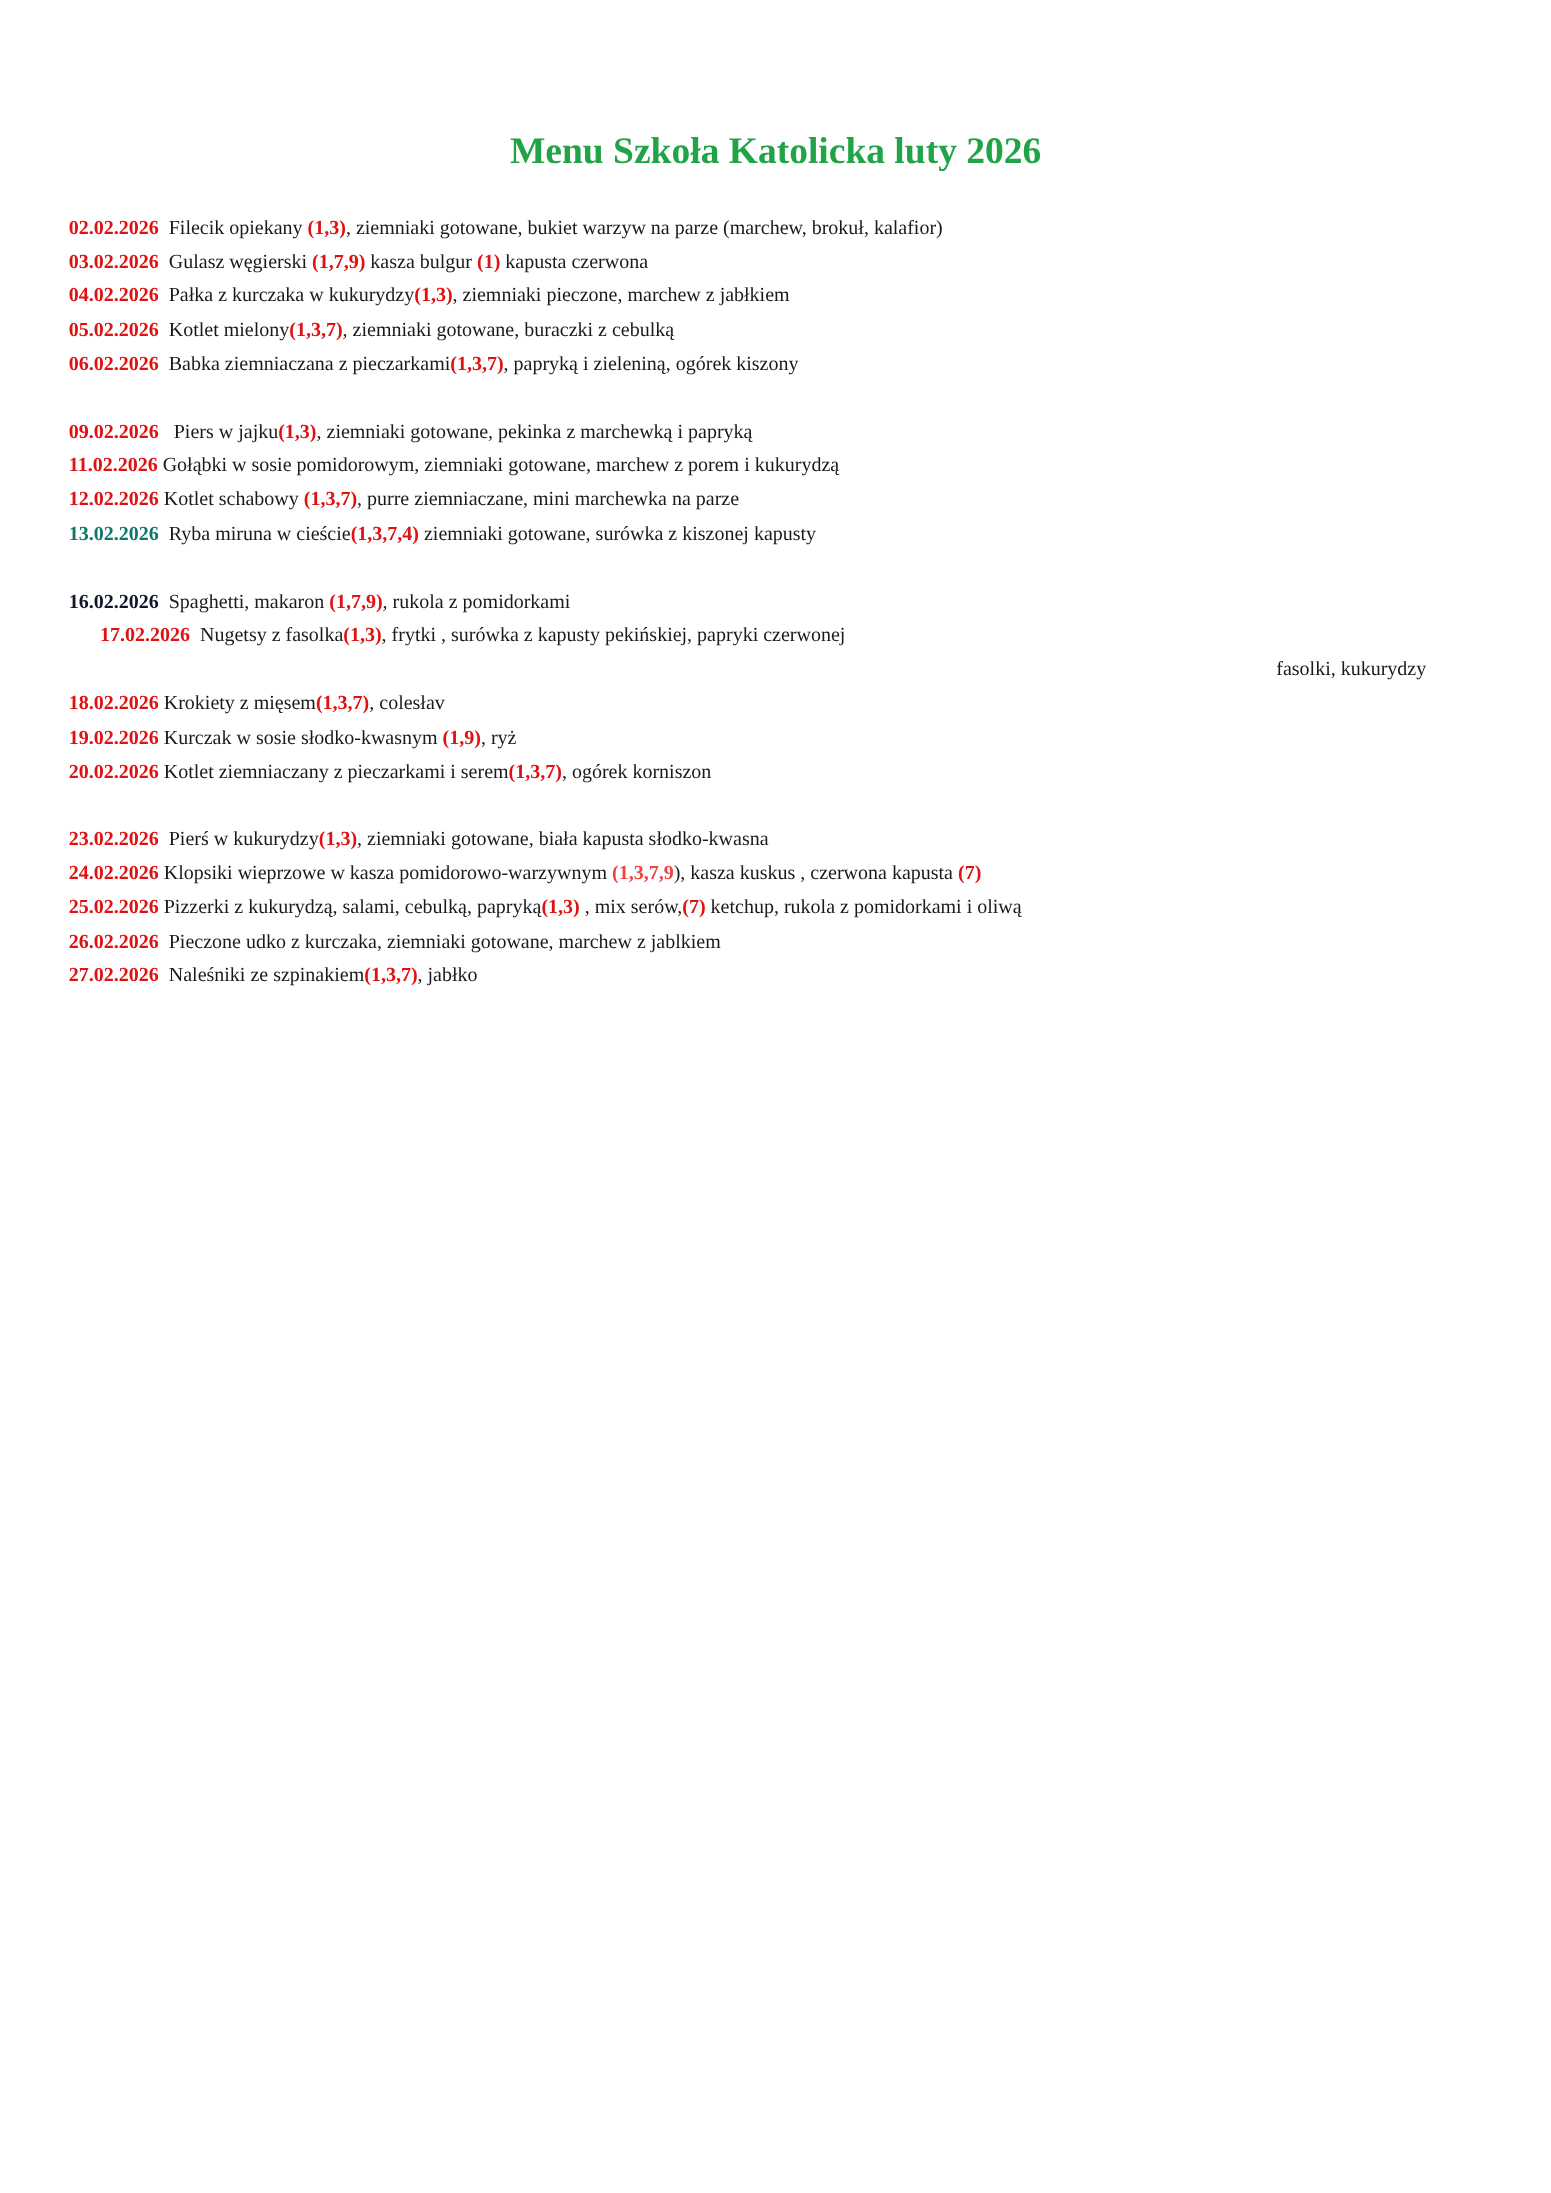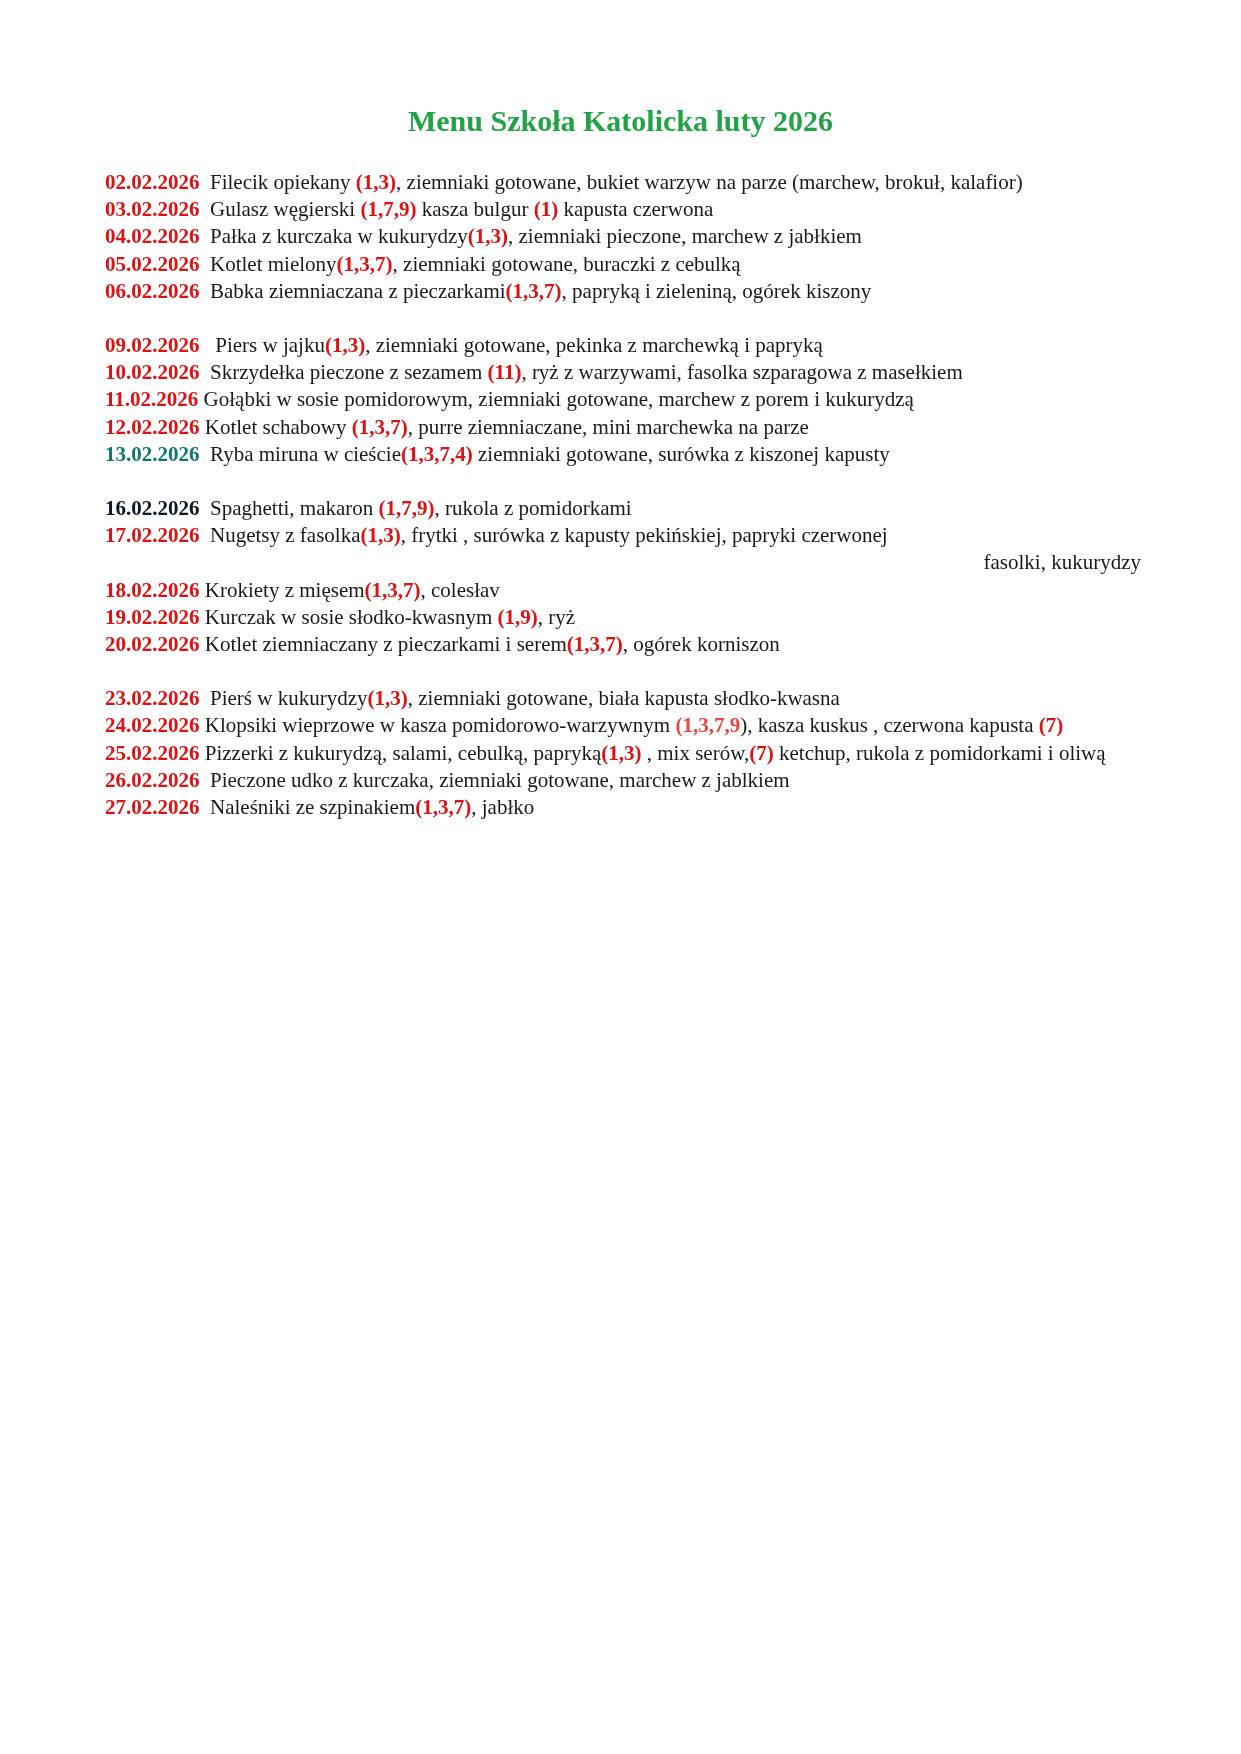--- a/index.html
+++ b/index.html
@@ -20,23 +20,23 @@
   .doc-title {
     margin: 0;
     padding-top: 104px;
     text-align: center;
     font-size: 30px;
     line-height: 34px;
     font-weight: bold;
   }
   .menu {
     margin-top: 31px;
-    padding-left: 105px;
+    padding-left: 55px;
     padding-right: 100px;
-    font-size: 21px;
+    font-size: 16px;
     line-height: 27.2px;
   }
   .group { margin: 0; }
   .group + .group { margin-top: 27px; }
   .entry { white-space: pre-wrap; }
   .date { font-weight: bold; }
   .allergen { font-weight: bold; }
   .extra { padding-left: 128px; white-space: pre-wrap; text-align: right; }
 </style>
 </head>
@@ -47,28 +47,27 @@
   <div class="menu" id="menu">
       <div class="group">
         <div class="entry"><span class="date" style="color: rgb(224, 17, 17);">02.02.2026</span>  <span class="dish">Filecik opiekany </span><span class="allergen" style="color: rgb(224, 17, 17);">(1,3)</span><span class="dish">, ziemniaki gotowane, bukiet warzyw na parze (marchew, brokuł, kalafior)</span></div>
         <div class="entry"><span class="date" style="color: rgb(224, 17, 17);">03.02.2026</span>  <span class="dish">Gulasz węgierski </span><span class="allergen" style="color: rgb(224, 17, 17);">(1,7,9)</span><span class="dish"> kasza bulgur </span><span class="allergen" style="color: rgb(224, 17, 17);">(1)</span><span class="dish"> kapusta czerwona</span></div>
         <div class="entry"><span class="date" style="color: rgb(224, 17, 17);">04.02.2026</span>  <span class="dish">Pałka z kurczaka w kukurydzy</span><span class="allergen" style="color: rgb(224, 17, 17);">(1,3)</span><span class="dish">, ziemniaki pieczone, marchew z jabłkiem</span></div>
         <div class="entry"><span class="date" style="color: rgb(224, 17, 17);">05.02.2026</span>  <span class="dish">Kotlet mielony</span><span class="allergen" style="color: rgb(224, 17, 17);">(1,3,7)</span><span class="dish">, ziemniaki gotowane, buraczki z cebulką</span></div>
         <div class="entry"><span class="date" style="color: rgb(224, 17, 17);">06.02.2026</span>  <span class="dish">Babka ziemniaczana z pieczarkami</span><span class="allergen" style="color: rgb(224, 17, 17);">(1,3,7)</span><span class="dish">, papryką i zieleniną, ogórek kiszony</span></div>
       </div>
       <div class="group">
         <div class="entry"><span class="date" style="color: rgb(224, 17, 17);">09.02.2026</span>   <span class="dish">Piers w jajku</span><span class="allergen" style="color: rgb(224, 17, 17);">(1,3)</span><span class="dish">, ziemniaki gotowane, pekinka z marchewką i papryką</span></div>
-        <div class="entry"><span class="date" style="color: rgb(224, 17, 17);">10.02.2026</span>  <span class="dish">Skrzydełka pieczone z sezamem </span><span class="allergen" style="color: rgb(224, 17, 17);">(11)</span><span class="dish">, ryż z warzywami, fasolka szparagowa z masełkiem</span></div>
         <div class="entry"><span class="date" style="color: rgb(224, 17, 17);">11.02.2026</span> <span class="dish">Gołąbki w sosie pomidorowym, ziemniaki gotowane, marchew z porem i kukurydzą</span></div>
         <div class="entry"><span class="date" style="color: rgb(224, 17, 17);">12.02.2026</span> <span class="dish">Kotlet schabowy </span><span class="allergen" style="color: rgb(224, 17, 17);">(1,3,7)</span><span class="dish">, purre ziemniaczane, mini marchewka na parze</span></div>
         <div class="entry"><span class="date" style="color: #0f766e;">13.02.2026</span>  <span class="dish">Ryba miruna w cieście</span><span class="allergen" style="color: rgb(224, 17, 17);">(1,3,7,4)</span><span class="dish"> ziemniaki gotowane, surówka z kiszonej kapusty</span></div>
       </div>
       <div class="group">
         <div class="entry"><span class="date" style="color: #0f172a;">16.02.2026</span>  <span class="dish">Spaghetti, makaron </span><span class="allergen" style="color: rgb(224, 17, 17);">(1,7,9)</span><span class="dish">, rukola z pomidorkami</span></div>
-        <div class="entry"><span class="date" style="color: rgb(224, 17, 17);">17.02.2026</span>  <span class="dish">Nugetsy z fasolka</span><span class="allergen" style="color: rgb(224, 17, 17);">(1,3)</span><span class="dish">, frytki , surówka z kapusty pekińskiej, papryki czerwonej</span></div>
+        <div class="entry"><span class="date" style="color: rgb(224, 17, 17); margin-left: 25px;">17.02.2026</span>  <span class="dish">Nugetsy z fasolka</span><span class="allergen" style="color: rgb(224, 17, 17);">(1,3)</span><span class="dish">, frytki , surówka z kapusty pekińskiej, papryki czerwonej</span></div>
         <div class="extra">fasolki, kukurydzy</div>
         <div class="entry"><span class="date" style="color: rgb(224, 17, 17);">18.02.2026</span> <span class="dish">Krokiety z mięsem</span><span class="allergen" style="color: rgb(224, 17, 17);">(1,3,7)</span><span class="dish">, colesłav</span></div>
         <div class="entry"><span class="date" style="color: rgb(224, 17, 17);">19.02.2026</span> <span class="dish">Kurczak w sosie słodko-kwasnym </span><span class="allergen" style="color: rgb(224, 17, 17);">(1,9)</span><span class="dish">, ryż</span></div>
         <div class="entry"><span class="date" style="color: rgb(224, 17, 17);">20.02.2026</span> <span class="dish">Kotlet ziemniaczany z pieczarkami i serem</span><span class="allergen" style="color: rgb(224, 17, 17);">(1,3,7)</span><span class="dish">, ogórek korniszon</span></div>
       </div>
       <div class="group">
         <div class="entry"><span class="date" style="color: rgb(224, 17, 17);">23.02.2026</span>  <span class="dish">Pierś w kukurydzy</span><span class="allergen" style="color: rgb(224, 17, 17);">(1,3)</span><span class="dish">, ziemniaki gotowane, biała kapusta słodko-kwasna</span></div>
         <div class="entry"><span class="date" style="color: rgb(224, 17, 17);">24.02.2026</span> <span class="dish">Klopsiki wieprzowe w kasza pomidorowo-warzywnym </span><span class="allergen" style="color: #ef4444;">(1,3,7,9</span><span class="dish">), kasza kuskus , czerwona kapusta </span><span class="allergen" style="color: rgb(224, 17, 17);">(7)</span></div>
         <div class="entry"><span class="date" style="color: rgb(224, 17, 17);">25.02.2026</span> <span class="dish">Pizzerki z kukurydzą, salami, cebulką, papryką</span><span class="allergen" style="color: rgb(224, 17, 17);">(1,3)</span><span class="dish"> , mix serów,</span><span class="allergen" style="color: rgb(224, 17, 17);">(7)</span><span class="dish"> ketchup, rukola z pomidorkami i oliwą</span></div>
         <div class="entry"><span class="date" style="color: rgb(224, 17, 17);">26.02.2026</span>  <span class="dish">Pieczone udko z kurczaka, ziemniaki gotowane, marchew z jablkiem</span></div>

